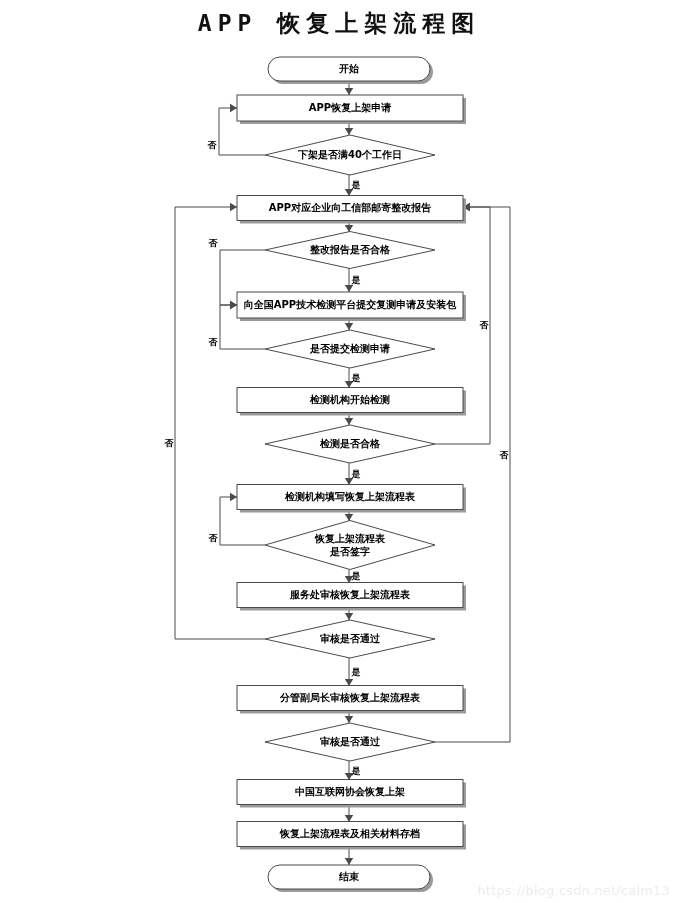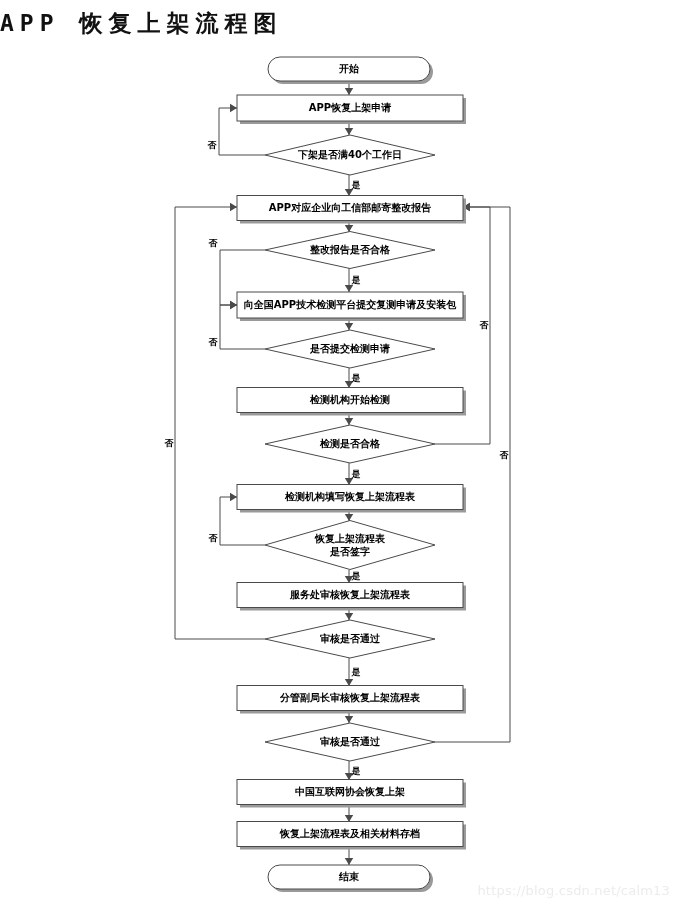--- a/index.html
+++ b/index.html
@@ -1,19 +1,19 @@
 <!DOCTYPE html>
 <html><head>
 <meta charset="utf-8">
 <style>
   html,body{margin:0;padding:0;background:#ffffff;}
   body{width:678px;height:903px;position:relative;
        font-family:"Liberation Sans","DejaVu Sans",sans-serif;color:#000;}
   #chart-title{
-    position:absolute;left:0;top:8px;width:678px;
+    position:absolute;left:0;top:8px;width:678px;text-align:center;
     font-size:23px;font-weight:bold;letter-spacing:6px;
     font-family:"DejaVu Sans Mono","Liberation Mono",monospace;
     color:#111;
   }
   #flow-svg{position:absolute;left:0;top:0;width:678px;height:903px;}
   #flow-svg .node-shape{fill:#ffffff;stroke:#4a4a4a;stroke-width:1;}
   #flow-svg .node-shadow{fill:#9a9a9a;stroke:none;}
   #flow-svg .node-label{
     font-family:"DejaVu Sans","Liberation Sans",sans-serif;
     font-size:10px;fill:#000;text-anchor:middle;dominant-baseline:middle;

